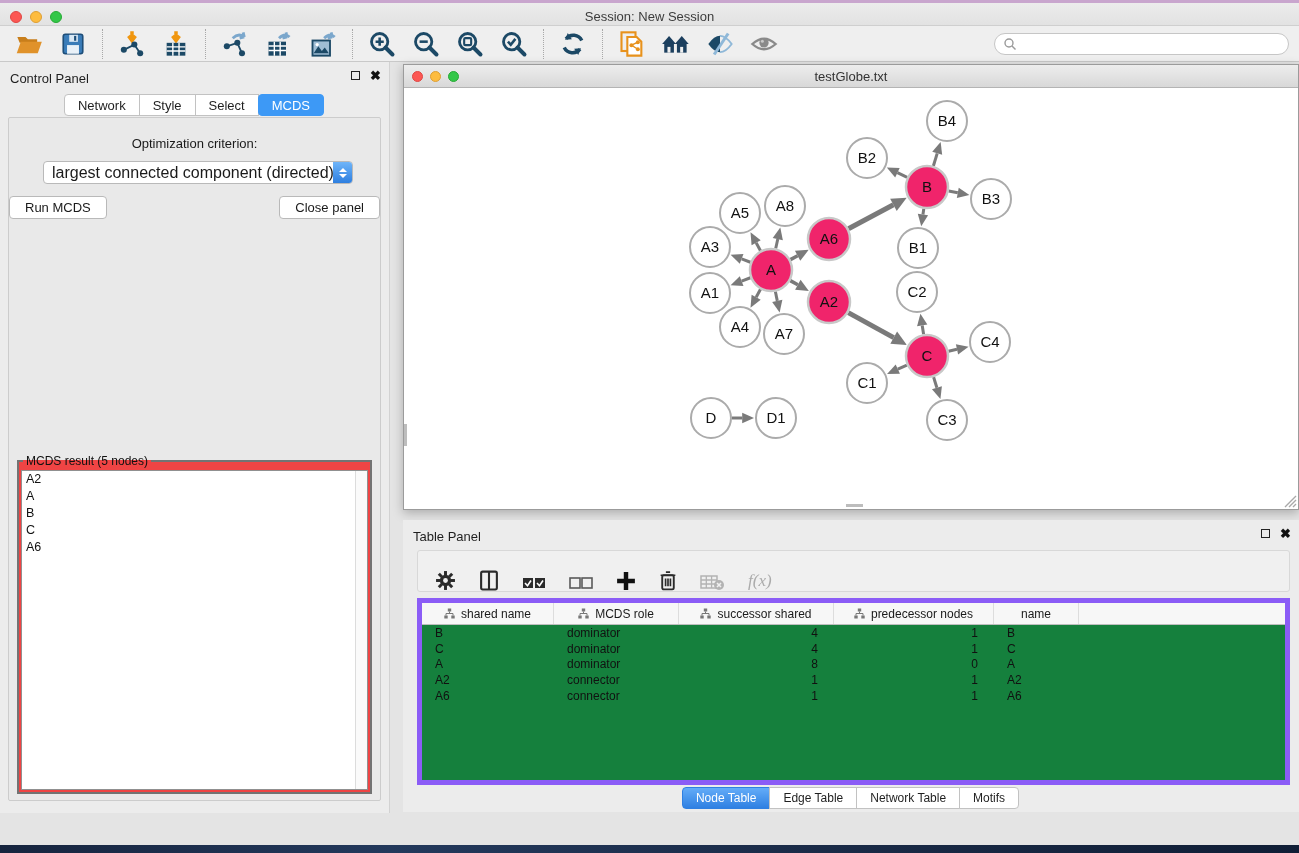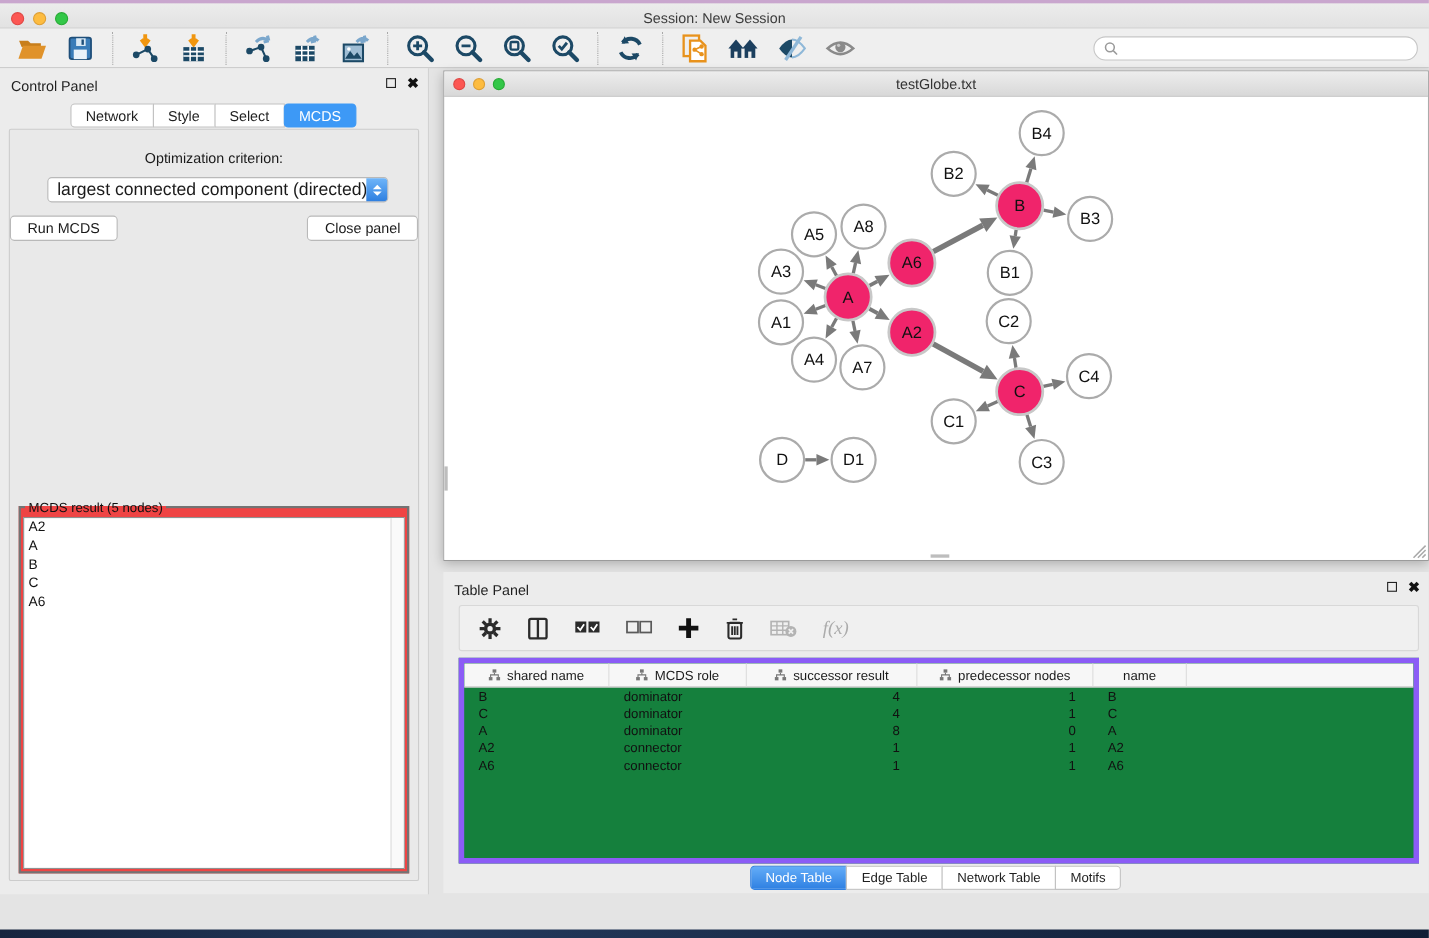--- a/index.html
+++ b/index.html
@@ -83,21 +83,21 @@
   .net-canvas { position:relative; width:100%; height:421px; background:#FFFFFF; }
   .scroll-stub-v { position:absolute; left:0; top:336px; width:3px; height:22px; background:#BDBDBD; }
   .scroll-stub-h { position:absolute; left:442px; bottom:2px; width:17px; height:3px; background:#BDBDBD; }
   .resize-grip { position:absolute; right:1px; bottom:1px; }
 
   
   .table-panel { position:absolute; left:403px; top:520px; width:896px; height:292px;
     background:#ECECEC; }
   .tp-toolbar { position:absolute; left:14px; right:9px; top:30px; height:42px;
     background:#F0F0F0; border:1px solid #D8D8D8; border-radius:3px;
-    display:flex; align-items:center; gap:23px; padding-left:17px; }
+    display:flex; align-items:flex-end; gap:23px; padding-left:17px; }
   .tp-btn { display:flex; align-items:center; justify-content:center; }
   .fx-label { font-family:"Liberation Serif", serif; font-style:italic; font-size:17px; color:#ABABAB; }
 
   .data-table { position:absolute; left:14px; right:9px; top:78px; bottom:27px;
     background:#15803d; border:5px solid #8b5cf6; overflow:hidden; }
   .dt-header { display:flex; height:22px; background:#F7F7F7; border-bottom:1px solid #BEBEBE; }
   .dt-hcell { display:flex; align-items:center; justify-content:center; gap:6px;
     font-size:12px; color:#1A1A1A; border-right:1px solid #DDDDDD; height:100%; }
   .dt-row { display:flex; height:15.7px; align-items:center; }
   .dt-cell { font-size:12px; color:#111; overflow:hidden; white-space:nowrap; }
@@ -525,21 +525,21 @@
           </div>
           <div class="dt-hcell" style="width: 155px;">
             <svg width="11" height="11" viewBox="0 0 11 11">
               <g fill="#777">
                 <rect x="3.8" y="0.5" width="3.4" height="3"></rect>
                 <rect x="0.3" y="7.5" width="3.4" height="3"></rect>
                 <rect x="7.3" y="7.5" width="3.4" height="3"></rect>
               </g>
               <path d="M5.5 3.5 v2 M2 7.5 v-2 h7 v2" stroke="#777" fill="none"></path>
             </svg>
-            <span>successor result</span>
+            <span>successor shared</span>
           </div>
           <div class="dt-hcell" style="width: 160px;">
             <svg width="11" height="11" viewBox="0 0 11 11">
               <g fill="#777">
                 <rect x="3.8" y="0.5" width="3.4" height="3"></rect>
                 <rect x="0.3" y="7.5" width="3.4" height="3"></rect>
                 <rect x="7.3" y="7.5" width="3.4" height="3"></rect>
               </g>
               <path d="M5.5 3.5 v2 M2 7.5 v-2 h7 v2" stroke="#777" fill="none"></path>
             </svg>

